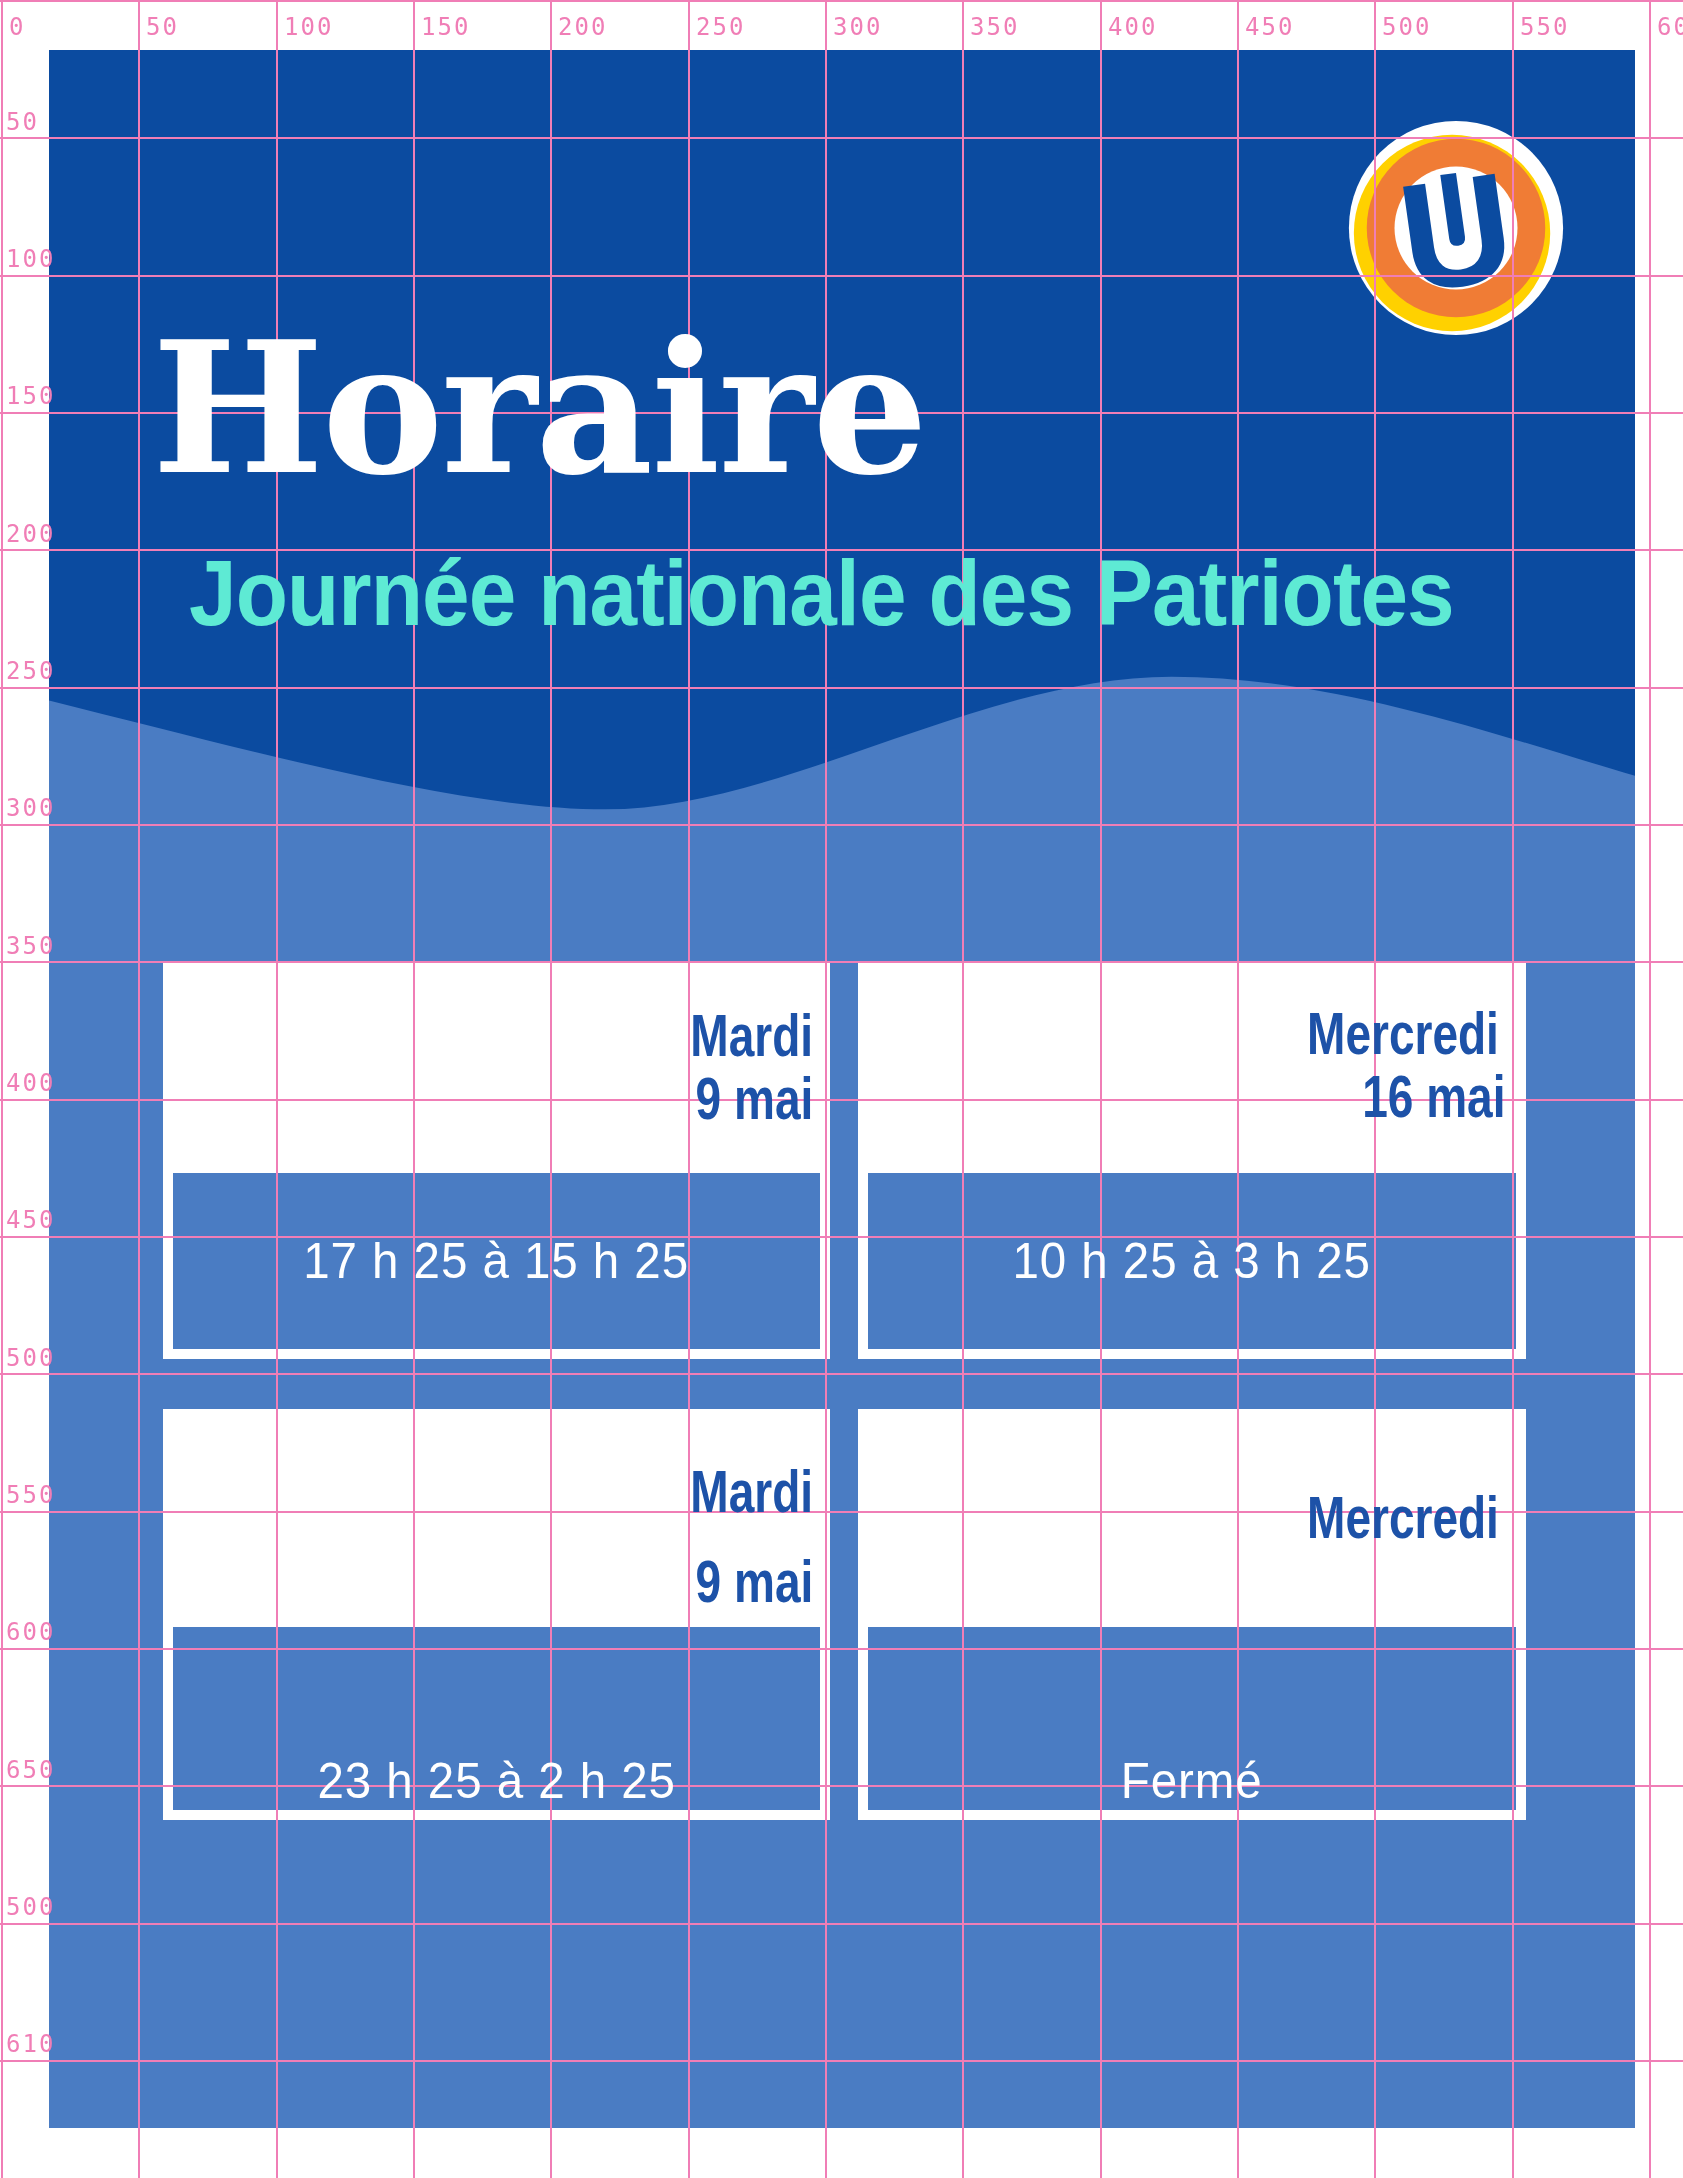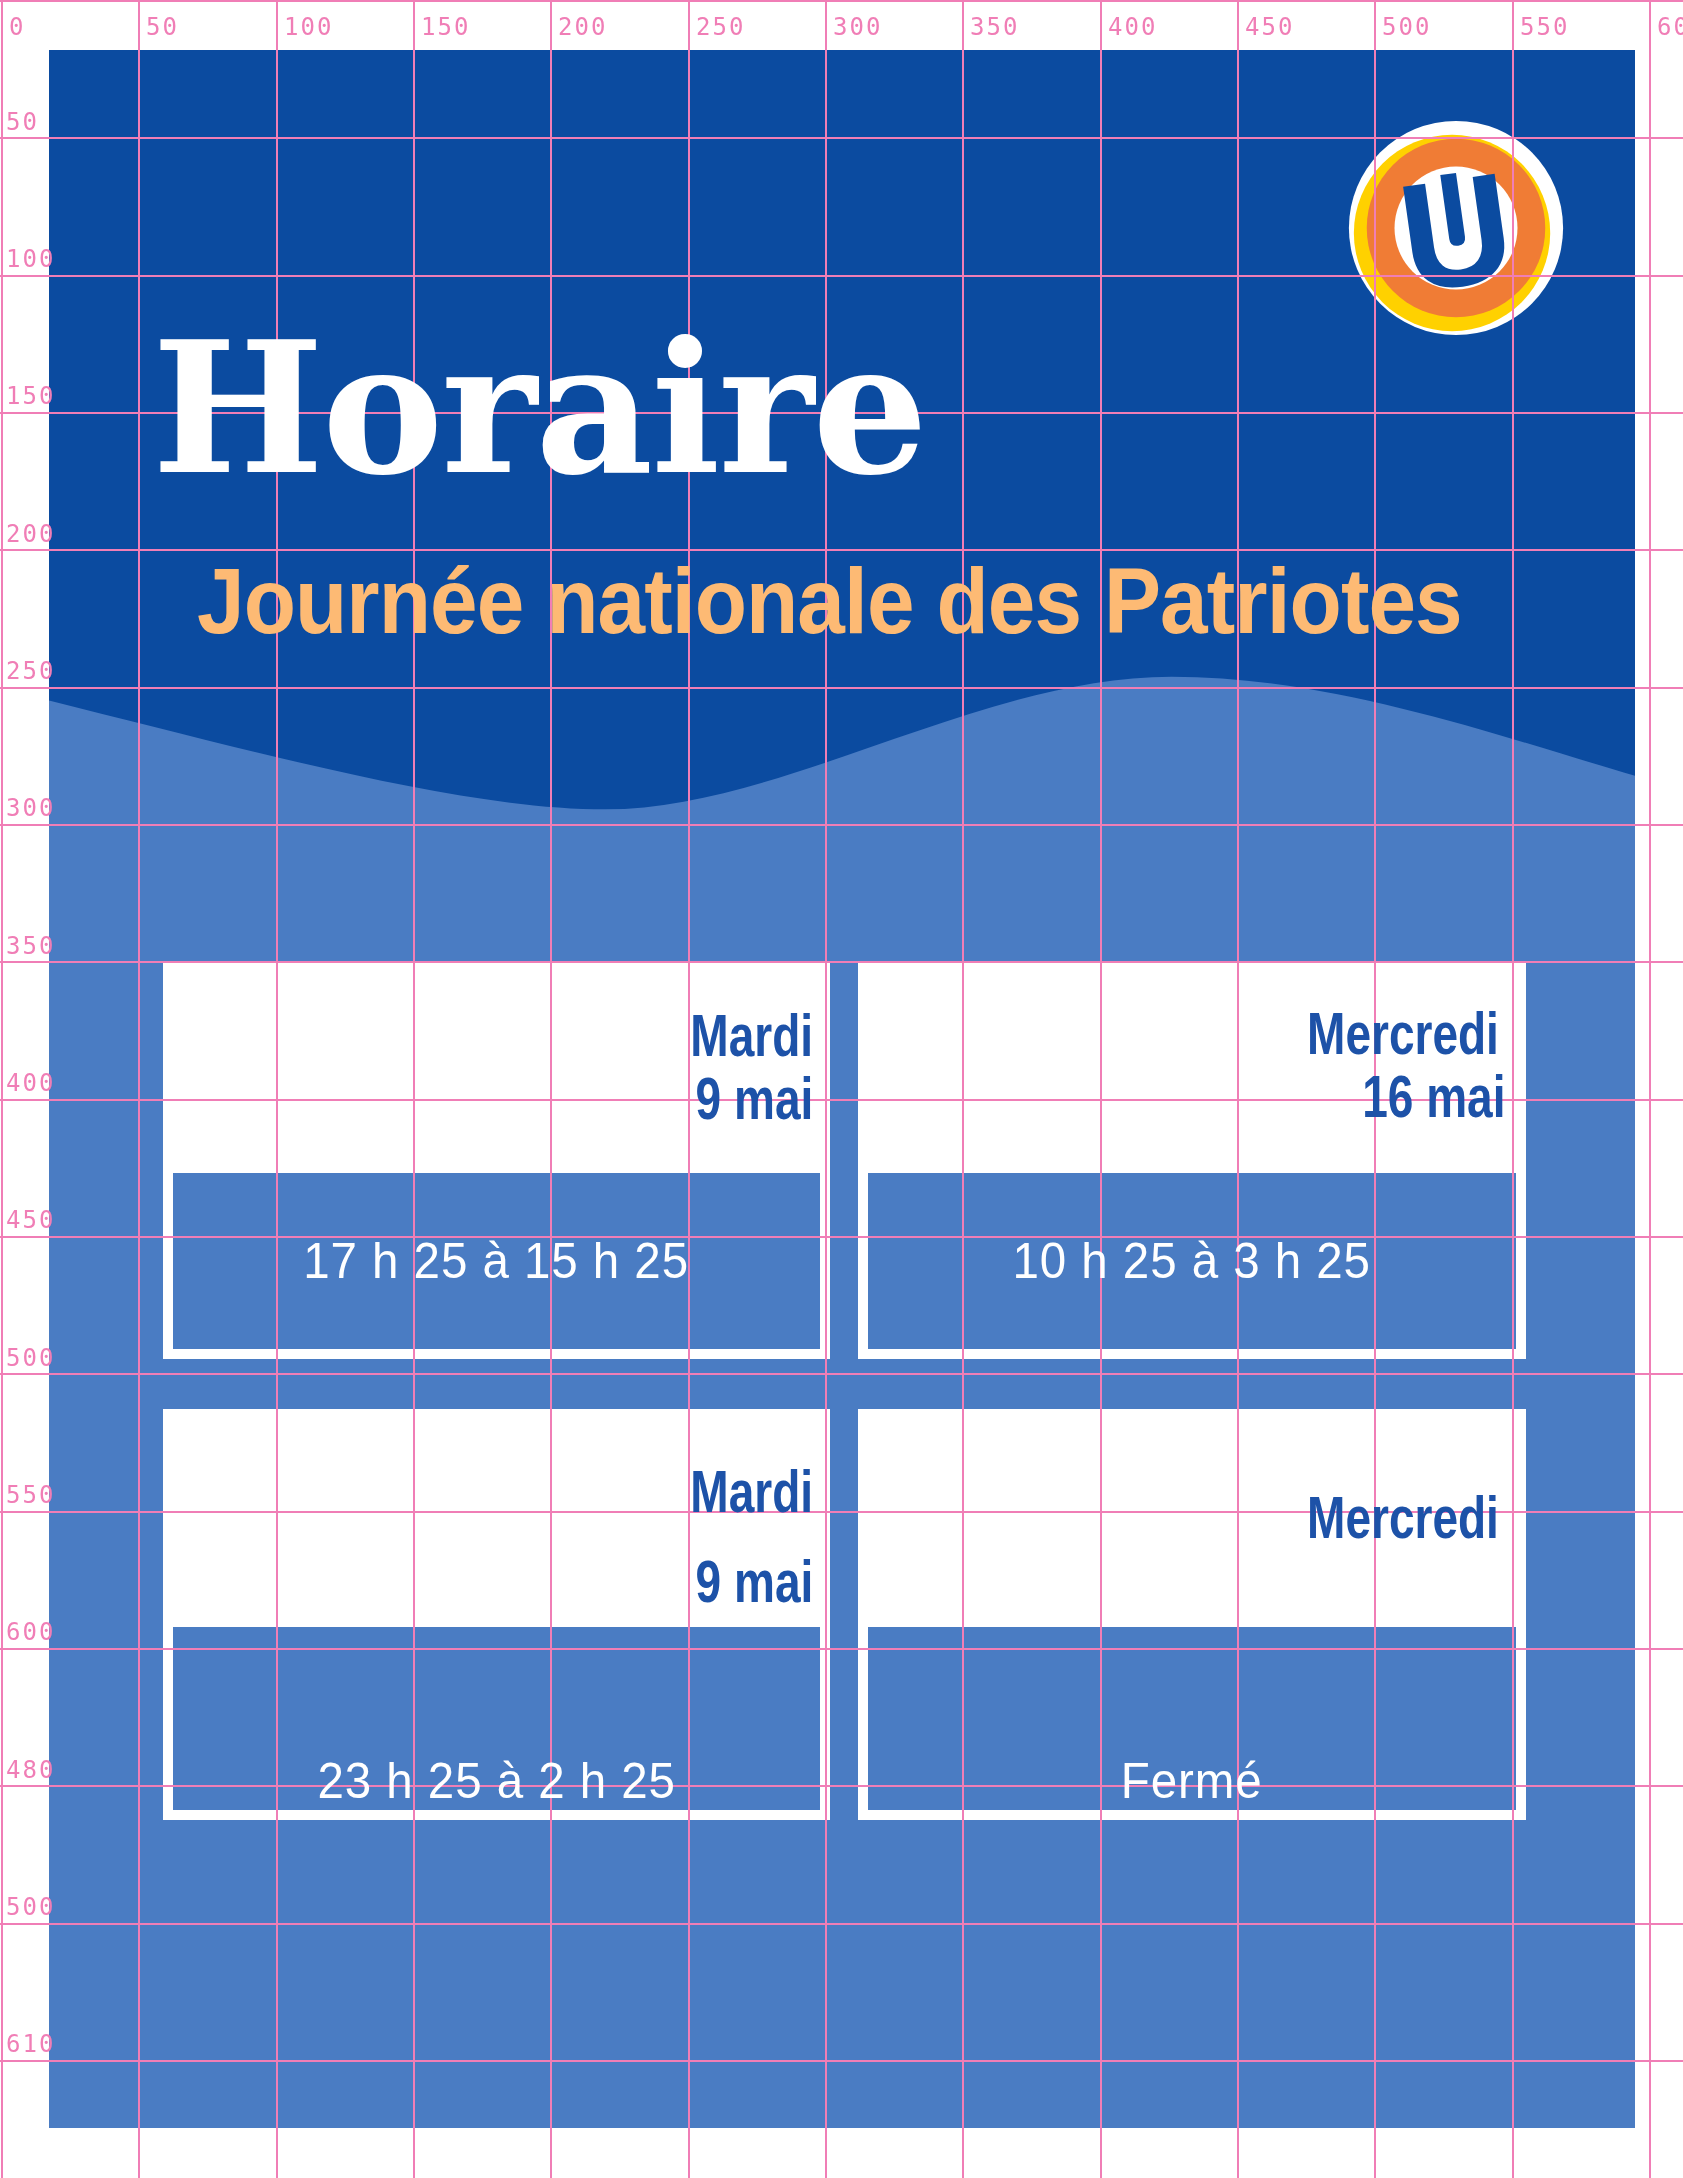--- a/index.html
+++ b/index.html
@@ -13,22 +13,22 @@
     background:var(--dark_blue,#0b4ba0);
   }
   .wave{position:absolute;left:0;top:0;width:1586px;height:2078px;display:block;}
   .title{
     position:relative;z-index:10;
     margin:0;position:absolute;left:103px;top:267px;
     font-family:"DejaVu Serif",serif;font-weight:700;
     font-size:182px;line-height:1;color:#ffffff;letter-spacing:-2px;
   }
   .subtitle{
-    margin:16px;position:absolute;left:132px;top:489px;z-index:10;
-    font-size:93px;line-height:1;font-weight:700;color:#fdba74;
+    margin:8px;position:absolute;left:132px;top:489px;z-index:10;
+    font-size:93px;line-height:1;font-weight:700;color:#5eead4;
     white-space:nowrap;
   }
   .cond{display:inline-block;transform:scaleX(.92);transform-origin:left center;letter-spacing:-1px;}
   
   .logo{position:absolute;left:1288px;top:59px;width:238px;height:238px;}
   
   .card{position:absolute;background:#ffffff;}
   .c1{left:114px;top:913px;width:667px;height:396px;}
   .c2{left:809px;top:913px;width:668px;height:396px;}
   .c3{left:114px;top:1359px;width:667px;height:411px;}
@@ -178,17 +178,17 @@
     <div class="glabel" style="left: 6px; top: 384px;">150</div>
     <div class="glabel" style="left: 6px; top: 522px;">200</div>
     <div class="glabel" style="left: 6px; top: 659px;">250</div>
     <div class="glabel" style="left: 6px; top: 796px;">300</div>
     <div class="glabel" style="left: 6px; top: 934px;">350</div>
     <div class="glabel" style="left: 6px; top: 1071px;">400</div>
     <div class="glabel" style="left: 6px; top: 1208px;">450</div>
     <div class="glabel" style="left: 6px; top: 1346px;">500</div>
     <div class="glabel" style="left: 6px; top: 1483px;">550</div>
     <div class="glabel" style="left: 6px; top: 1620px;">600</div>
-    <div class="glabel" style="left: 6px; top: 1758px;">480</div>
+    <div class="glabel" style="left: 6px; top: 1758px;">650</div>
     <div class="glabel" style="left: 6px; top: 1895px;">500</div>
     <div class="glabel" style="left: 6px; top: 2032px;">610</div>
   </div>
 
 
 </body></html>

